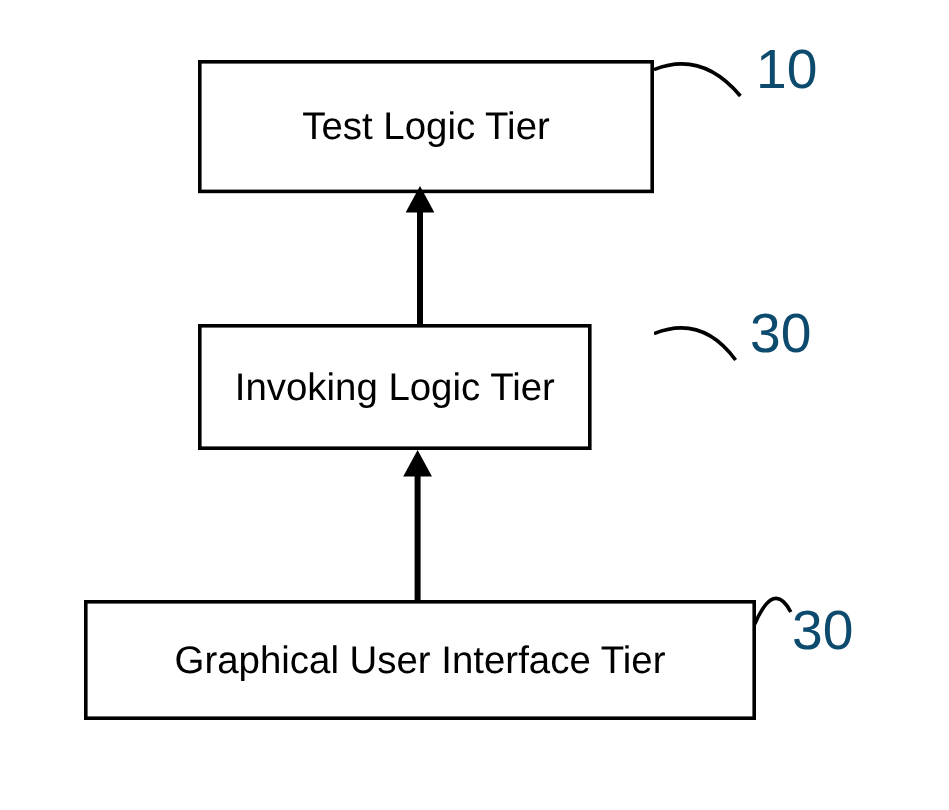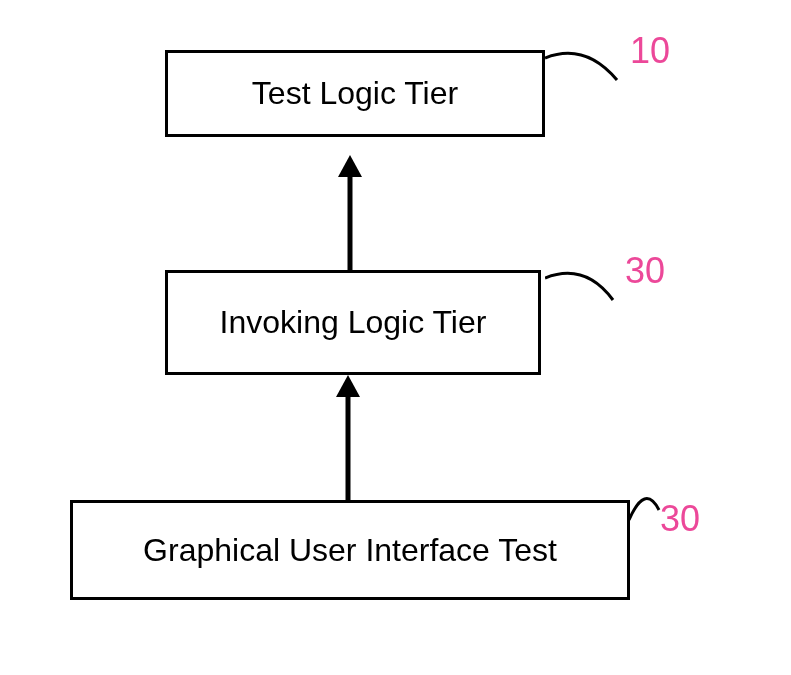--- a/index.html
+++ b/index.html
@@ -24,38 +24,38 @@
       justify-content: center;
       font-size: 32px;
       color: #000;
       background: #fff;
       box-sizing: border-box;
     }
     .tier-10 {
       left: 165px;
       top: 50px;
       width: 380px;
-      height: 87px;
+      height: 111px;
     }
     .tier-20 {
       left: 165px;
       top: 270px;
-      width: 376px;
+      width: 328px;
       height: 105px;
     }
     .tier-30 {
       left: 70px;
       top: 500px;
       width: 560px;
       height: 100px;
     }
     .label-number {
       position: absolute;
-      font-size: 36px;
-      color: #ec4899;
+      font-size: 46px;
+      color: #0c4a6e;
     }
     .label-10 {
       left: 630px;
       top: 30px;
     }
     .label-20 {
       left: 625px;
       top: 250px;
     }
     .label-30 {
@@ -77,21 +77,21 @@
 
   <div class="tier-box tier-10">
     <span>Test Logic Tier</span>
   </div>
 
   <div class="tier-box tier-20">
     <span>Invoking Logic Tier</span>
   </div>
 
   <div class="tier-box tier-30">
-    <span>Graphical User Interface Test</span>
+    <span>Graphical User Interface Tier</span>
   </div>
 
   <div class="label-number label-10">10</div>
 
   <div class="label-number label-20">30</div>
 
   <div class="label-number label-30">30</div>
 
   <svg class="curve" style="left:545px; top:40px; width:90px; height:60px;" viewBox="0 0 90 60">
     <path d="M 0 18 Q 40 2 72 40" stroke="#000" stroke-width="3" fill="none"></path>

